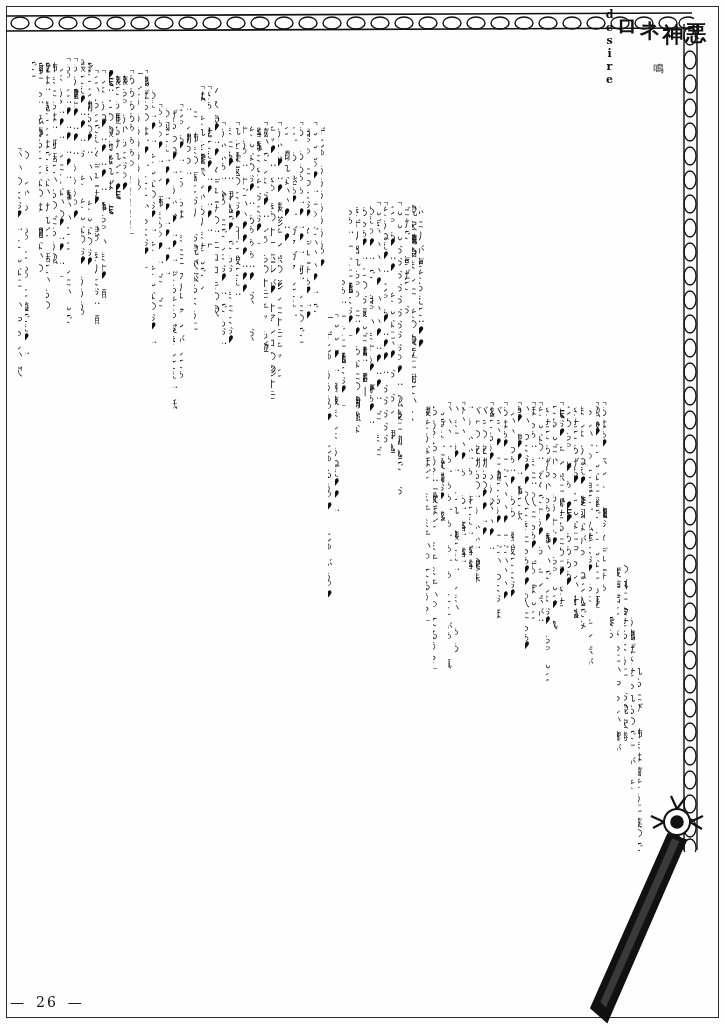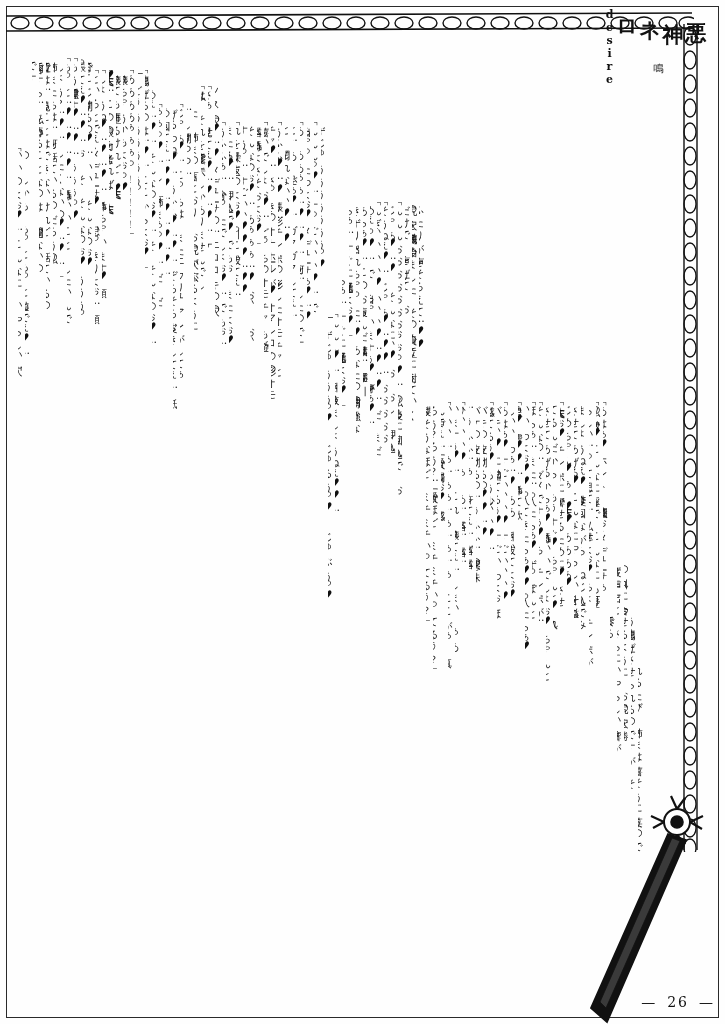--- a/index.html
+++ b/index.html
@@ -133,21 +133,21 @@
     height: 230px;
     z-index: 5;
   }
 
   
   .page-number {
     position: absolute;
     left: 0;
     right: 0;
     bottom: 14px;
-    text-align: right;
+    text-align: left;
     font-family: "DejaVu Serif", "Liberation Serif", serif;
     font-size: 14px;
     color: #111;
     letter-spacing: 2px;
     z-index: 7;
   }
   .page-number .dash {
     display: inline-block;
     margin: 0 10px;
     color: #111;

